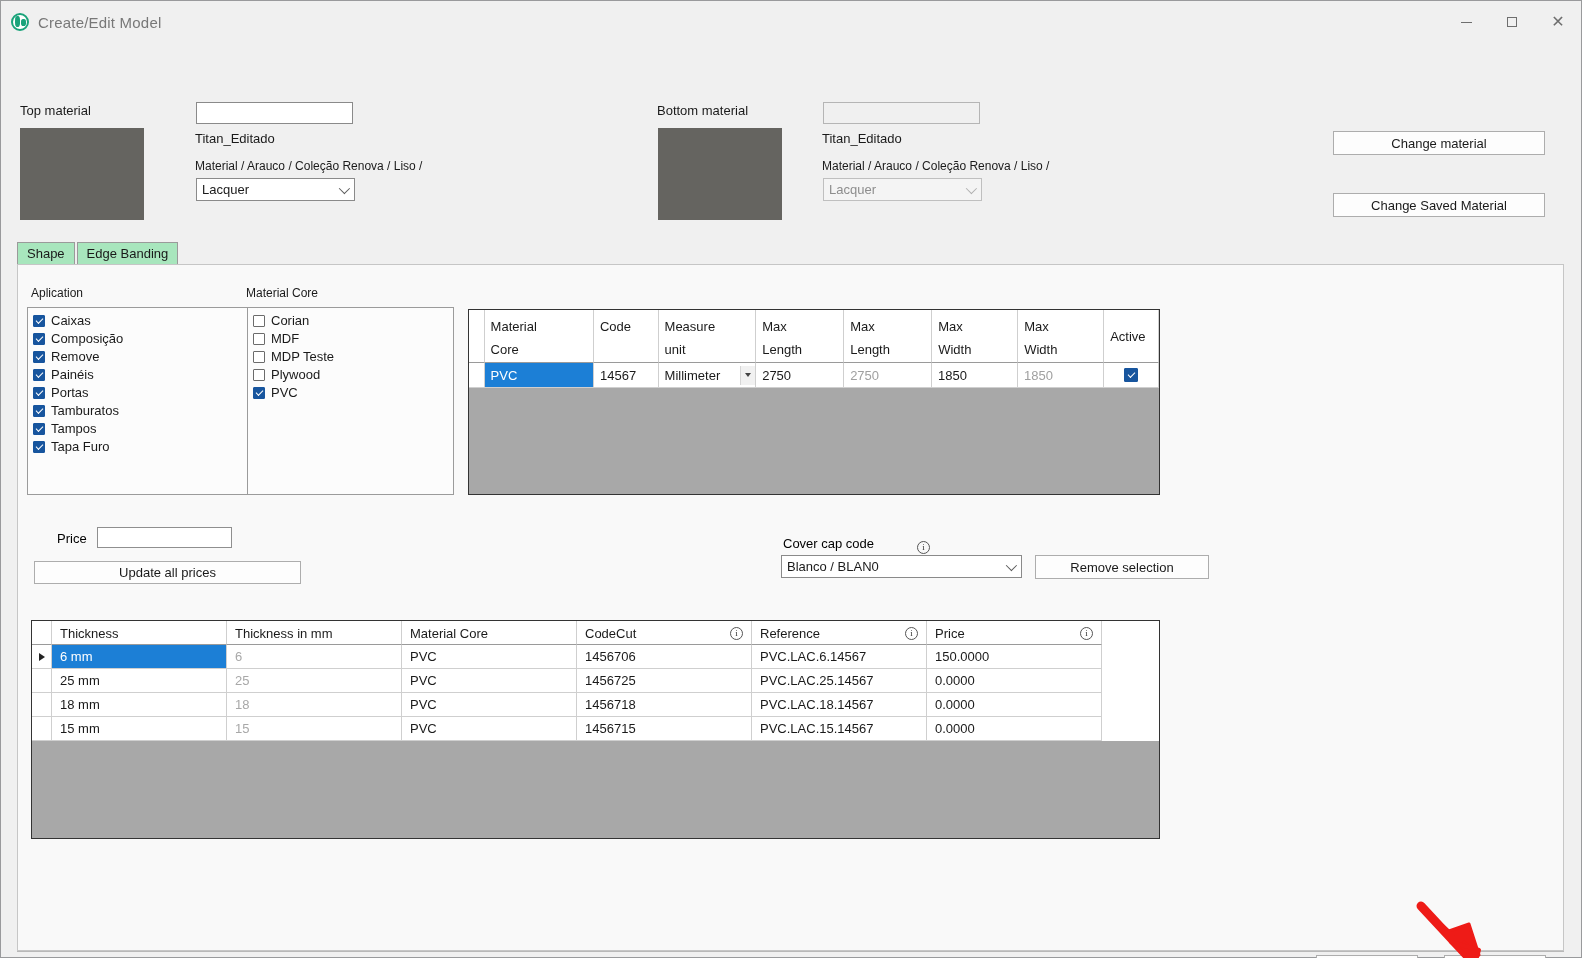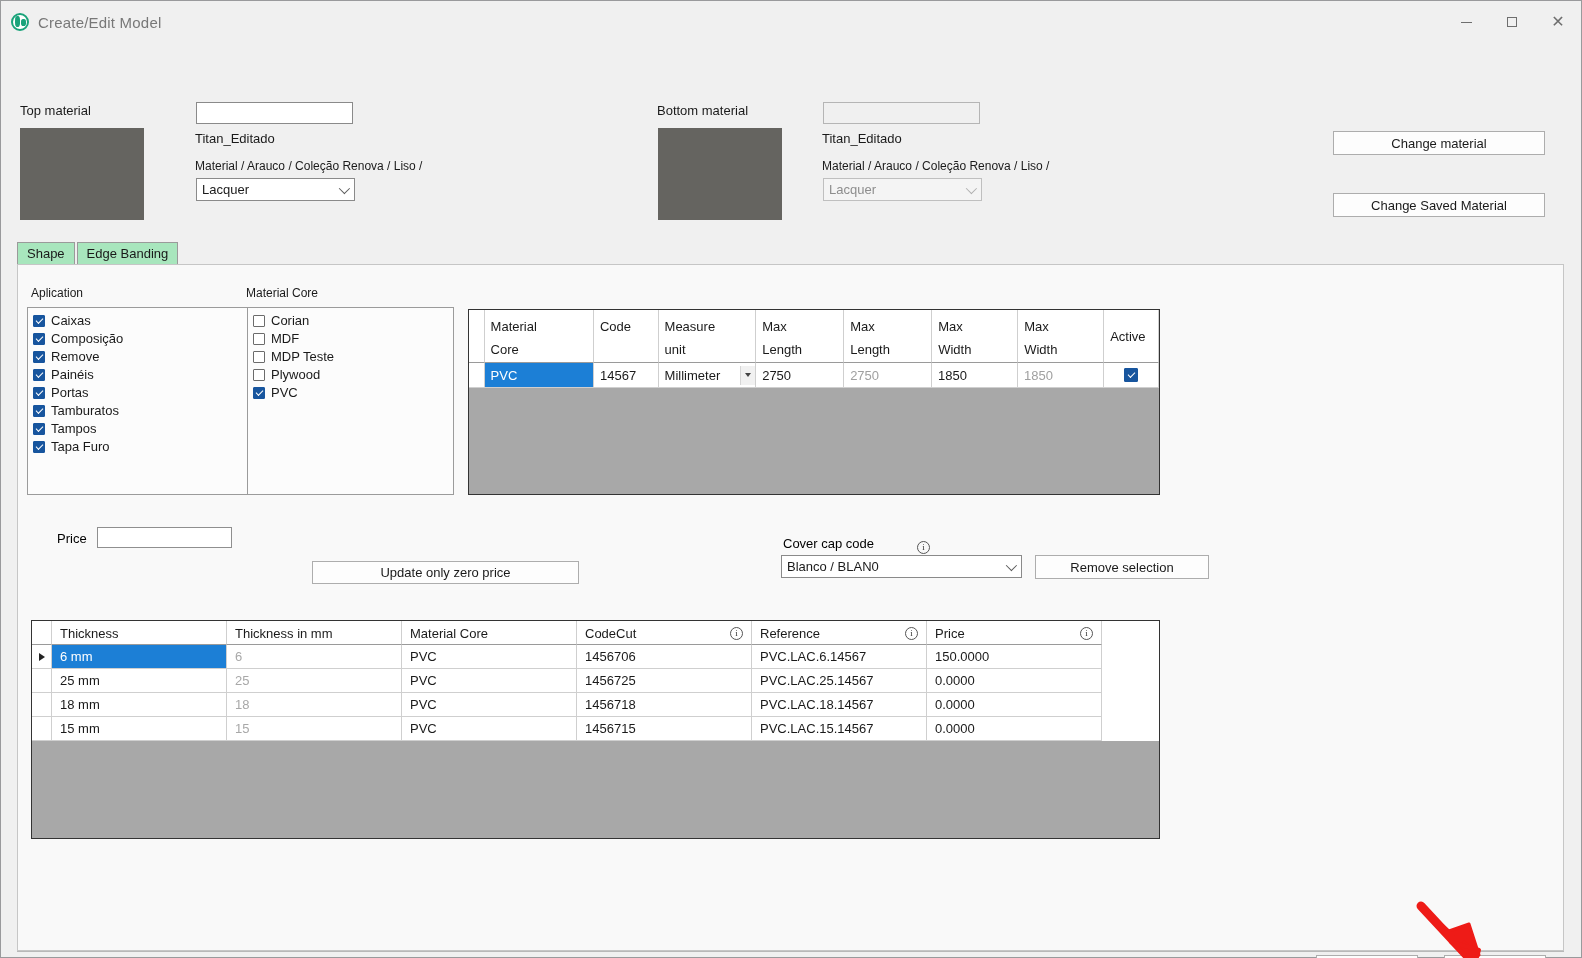--- a/index.html
+++ b/index.html
@@ -419,21 +419,21 @@
         <div class="cell" style="width:88px;">1850</div>
         <div class="cell dim" style="width:88px;">1850</div>
         <div class="cell center" style="width:56px;">
             <span class="cellchk"></span>
           </div>
       </div>
     </div>
 
     <div class="price-lbl">Price</div>
     <input class="price-input" value="" style="">
-    <div class="btn btn-upd-zero">Update only zero price</div>
+    <div class="btn btn-upd-all">Update all prices</div>
 
     <div class="cap-lbl">Cover cap code</div>
     <div class="cap-info"><span class="info-ico">i</span></div>
     <div class="combo cap-combo" style="position:absolute;">
       <span>Blanco / BLAN0</span>
       <span class="chev"></span>
     </div>
     <div class="btn btn-remove-sel">Remove selection</div>
 
     <div class="grid" style="left:30px; top:577px; width:1129px; height:219px;">

